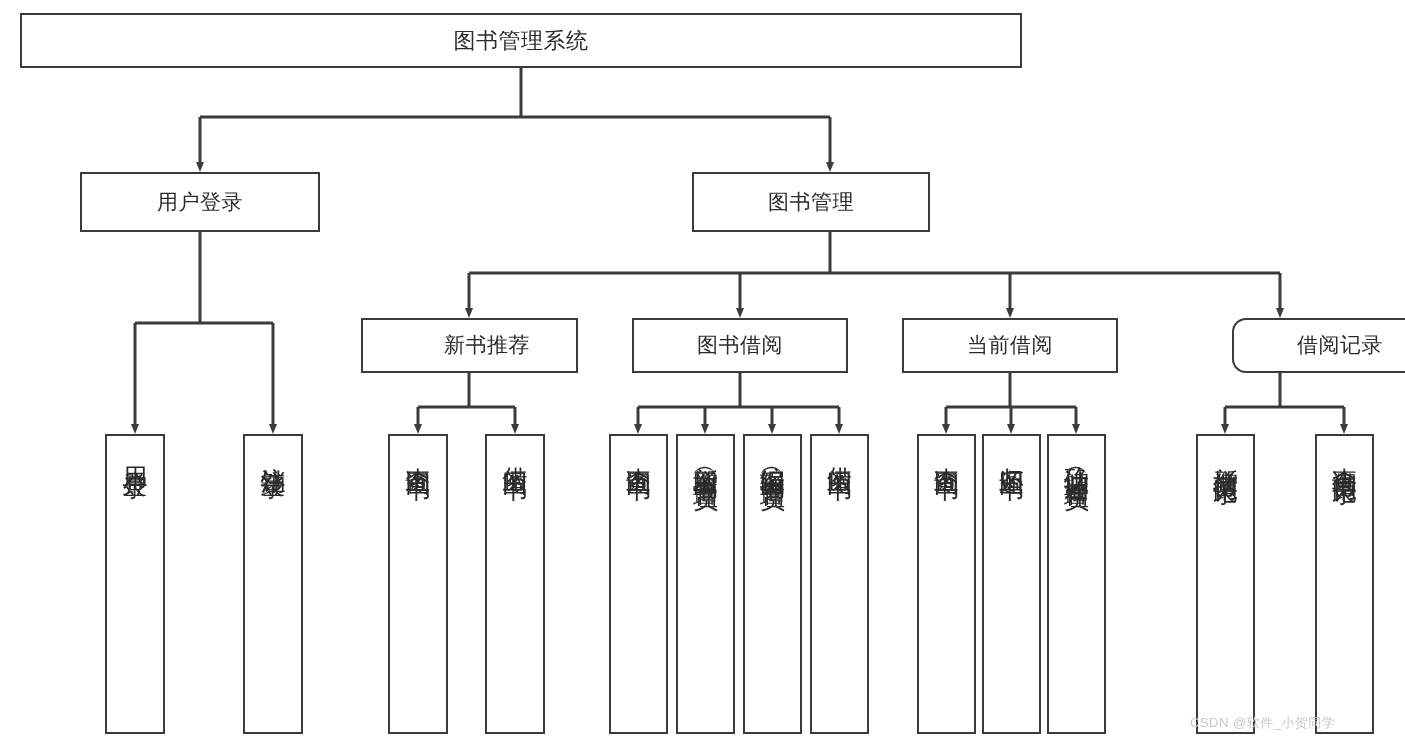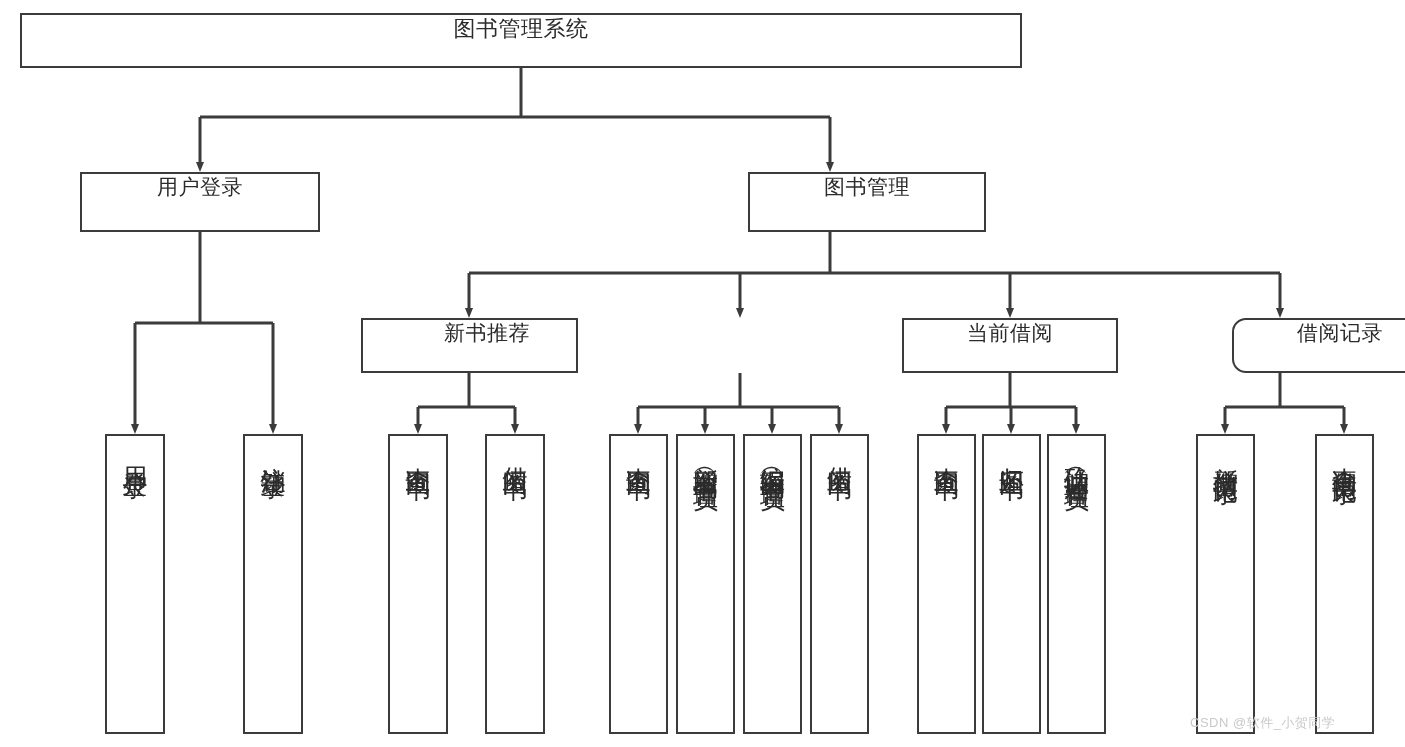--- a/index.html
+++ b/index.html
@@ -23,21 +23,21 @@
     top: 0;
     width: 1405px;
     height: 747px;
   }
   .node {
     position: absolute;
     box-sizing: border-box;
     border: 2px solid #3b3b3b;
     background: #ffffff;
     display: flex;
-    align-items: flex-start;
+    align-items: center;
     justify-content: center;
     z-index: 2;
   }
   .node .lbl {
     color: #2b2b2b;
     letter-spacing: 0.5px;
     white-space: nowrap;
     line-height: 1.25;
   }
   .node.horizontal .lbl {
@@ -122,26 +122,29 @@
     </g>
   </svg>
 
   <div class="node root horizontal" style="left:20px; top:13px; width:1002px; height:55px;">
     <span class="lbl">图书管理系统</span>
   </div>
 
   <div class="node horizontal" style="left:80px; top:172px; width:240px; height:60px;">
     <span class="lbl">用户登录</span>
   </div>
-  <div class="node horizontal" style="left:748px; top:172px; width:238px; height:60px;">
+  <div class="node horizontal" style="left:692px; top:172px; width:238px; height:60px;">
     <span class="lbl">图书管理</span>
   </div>
 
   <div class="node horizontal" style="left:361px; top:318px; width:217px; height:55px;padding-left:35px;">
     <span class="lbl">新书推荐</span>
+  </div>
+  <div class="node horizontal" style="left:632px; top:318px; width:216px; height:55px;">
+    <span class="lbl">图书借阅</span>
   </div>
   <div class="node horizontal" style="left:902px; top:318px; width:216px; height:55px;">
     <span class="lbl">当前借阅</span>
   </div>
   <div class="node horizontal" style="left:1232px; top:318px; width:216px; height:55px;border-radius:14px;">
     <span class="lbl">借阅记录</span>
   </div>
 
   <div class="node leaf" style="left:105px; top:434px; width:60px; height:300px;">
     <span class="lbl">用户登录</span>

